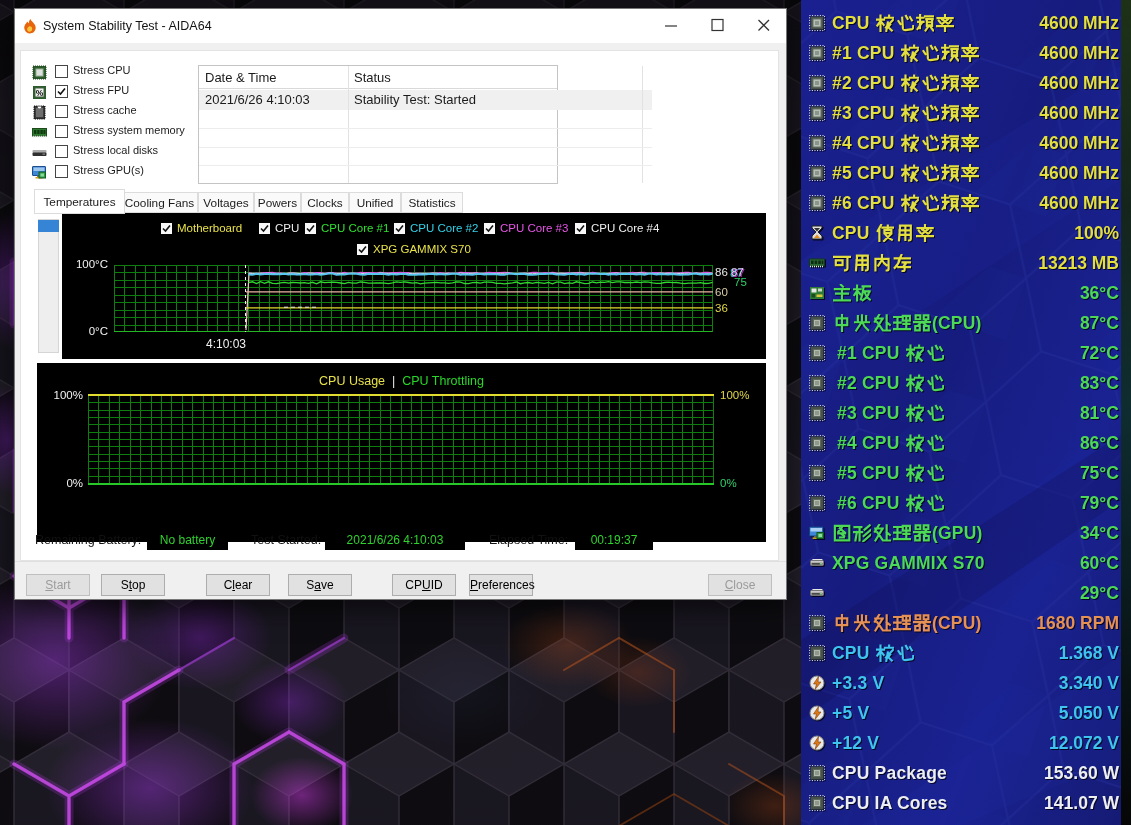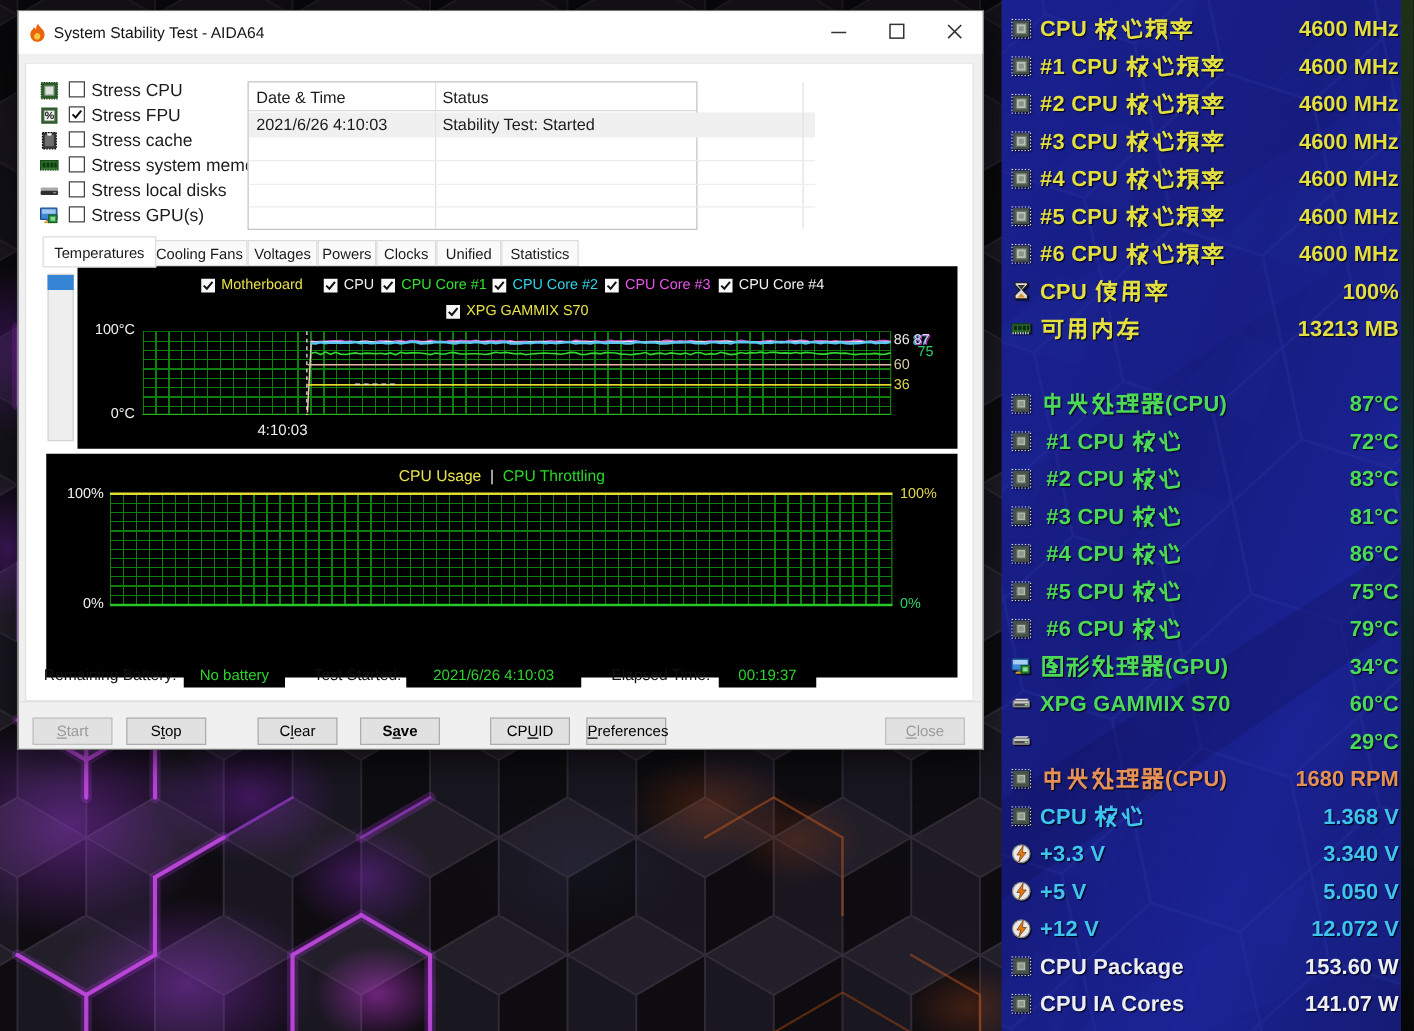--- a/index.html
+++ b/index.html
@@ -4,21 +4,21 @@
 *{box-sizing:border-box;}
 #stage{position:absolute;left:0;top:0;width:1131px;height:825px;}
 .abs{position:absolute;}
 
 #win{position:absolute;left:14px;top:8px;width:773px;height:592px;background:#f0f0f0;border:1px solid #777;box-shadow:0 8px 24px rgba(0,0,0,.55);}
 #titlebar{position:absolute;left:0;top:0;width:100%;height:34px;background:#fff;}
 #titletx{position:absolute;left:28px;top:10px;font-size:12.5px;color:#141414;}
 #whitepanel{position:absolute;left:5px;top:41px;width:759px;height:511px;background:#fff;border:1px solid #e3e3e3;}
 .sicon{position:absolute;width:15px;height:15px;}
 .cbx{position:absolute;width:13px;height:13px;background:#fff;border:1px solid #454545;}
-.cblab{position:absolute;font-size:14px;color:#1b1b1b;white-space:nowrap;}
+.cblab{position:absolute;font-size:11px;color:#1b1b1b;white-space:nowrap;}
 #logtable{position:absolute;left:183px;top:56px;width:360px;height:119px;background:#fff;border:1px solid #c4c4c4;}
 #logtable .hdr{position:absolute;left:0;top:0;width:100%;height:23px;border-bottom:1px solid #d9d9d9;font-size:13px;color:#1b1b1b;}
 .tab{position:absolute;border:1px solid #dcdcdc;background:#fafafa;text-align:center;font-size:11.8px;color:#1b1b1b;}
 .tab.act{background:#fff;z-index:3;}
 .gpanel{position:absolute;background:#000;}
 .wlab{position:absolute;color:#f2f2f2;font-size:11.5px;white-space:nowrap;}
 .leg{position:absolute;height:12px;font-size:11.5px;white-space:nowrap;}
 .lcb{position:absolute;width:11px;height:11px;background:#f8f8f8;}
 .btn{position:absolute;width:64px;height:22px;background:#e1e1e1;border:1px solid #adadad;font-size:12px;color:#000;text-align:center;line-height:20px;}
 .btn.dis{color:#9b9b9b;border-color:#bfbfbf;}
@@ -341,21 +341,21 @@
 <div class="flab" style="left:20px;top:524px">Remaining Battery:</div>
 <div class="lcdbox" style="left:132px;top:521px;width:81px;">No battery</div>
 <div class="flab" style="left:236px;top:524px">Test Started:</div>
 <div class="lcdbox" style="left:310px;top:521px;width:140px;">2021/6/26 4:10:03</div>
 <div class="flab" style="left:474px;top:524px">Elapsed Time:</div>
 <div class="lcdbox" style="left:560px;top:521px;width:78px;">00:19:37</div>
 <div class="abs" style="left:0;top:552px;width:771px;height:1px;background:#dfdfdf"></div>
 <div class="btn dis" style="left:11px;top:565px;"><span style="text-decoration:underline">S</span>tart</div>
 <div class="btn " style="left:86px;top:565px;">S<span style="text-decoration:underline">t</span>op</div>
 <div class="btn " style="left:191px;top:565px;">C<span style="text-decoration:underline">l</span>ear</div>
-<div class="btn " style="left:273px;top:565px;font-weight:bold;">S<span style="text-decoration:underline">a</span>ve</div>
+<div class="btn " style="left:273px;top:565px;">S<span style="text-decoration:underline">a</span>ve</div>
 <div class="btn " style="left:377px;top:565px;">CP<span style="text-decoration:underline">U</span>ID</div>
 <div class="btn " style="left:454px;top:565px;"><span style="text-decoration:underline">P</span>references</div>
 <div class="btn dis" style="left:693px;top:565px;"><span style="text-decoration:underline">C</span>lose</div>
 </div>
 <div id="panel">
 <svg class="abs" style="left:0;top:0" width="320" height="825" viewBox="0 0 320 825">
 <defs>
 <linearGradient id="pbg" x1="0" y1="0" x2="1" y2="1">
 <stop offset="0" stop-color="#1a2090"></stop>
             <stop offset=".45" stop-color="#161c7e"></stop>
@@ -527,20 +527,35 @@
             <use href="#gke"></use>
           </svg><svg class="cn" viewBox="0 0 96 96">
             <use href="#gyong"></use>
           </svg><svg class="cn" viewBox="0 0 96 96">
             <use href="#gnei"></use>
           </svg><svg class="cn" viewBox="0 0 96 96">
             <use href="#gcun"></use>
           </svg></div>
         <div class="pval">13213 MB</div>
       </div>
+<div class="prow grn" style="top:278px">
+        <svg class="pic" viewBox="0 0 16 16">
+          <rect x="1" y="2" width="14" height="12" fill="#2e7a36"></rect>
+          <rect x="2.5" y="3.5" width="5" height="4" fill="#e8e8e8"></rect>
+          <rect x="9" y="3.5" width="4" height="3" fill="#c8d8c8"></rect>
+          <rect x="2.5" y="9" width="3.5" height="3.5" fill="#184c1c"></rect>
+          <rect x="7.5" y="9.5" width="6" height="2.5" fill="#d8c838"></rect>
+        </svg>
+        <div class="plab"><svg class="cn" viewBox="0 0 96 96">
+            <use href="#gzhu"></use>
+          </svg><svg class="cn" viewBox="0 0 96 96">
+            <use href="#gban"></use>
+          </svg></div>
+        <div class="pval">36°C</div>
+      </div>
 <div class="prow grn" style="top:308px">
         <svg class="pic" viewBox="0 0 16 16">
           <rect x="1.5" y="1.5" width="13" height="13" fill="#46514a"></rect>
           <rect x="0.5" y="0.5" width="15" height="15" fill="none" stroke="#e0e4e0" stroke-width="1" stroke-dasharray="1 1.6"></rect>
           <rect x="4.5" y="4.5" width="7" height="7" fill="#b2baae" stroke="#5c685c"></rect>
           <rect x="6" y="6" width="4" height="4" fill="#90988c"></rect>
         </svg>
         <div class="plab"><svg class="cn" viewBox="0 0 96 96">
             <use href="#gzhong"></use>
           </svg><svg class="cn" viewBox="0 0 96 96">

